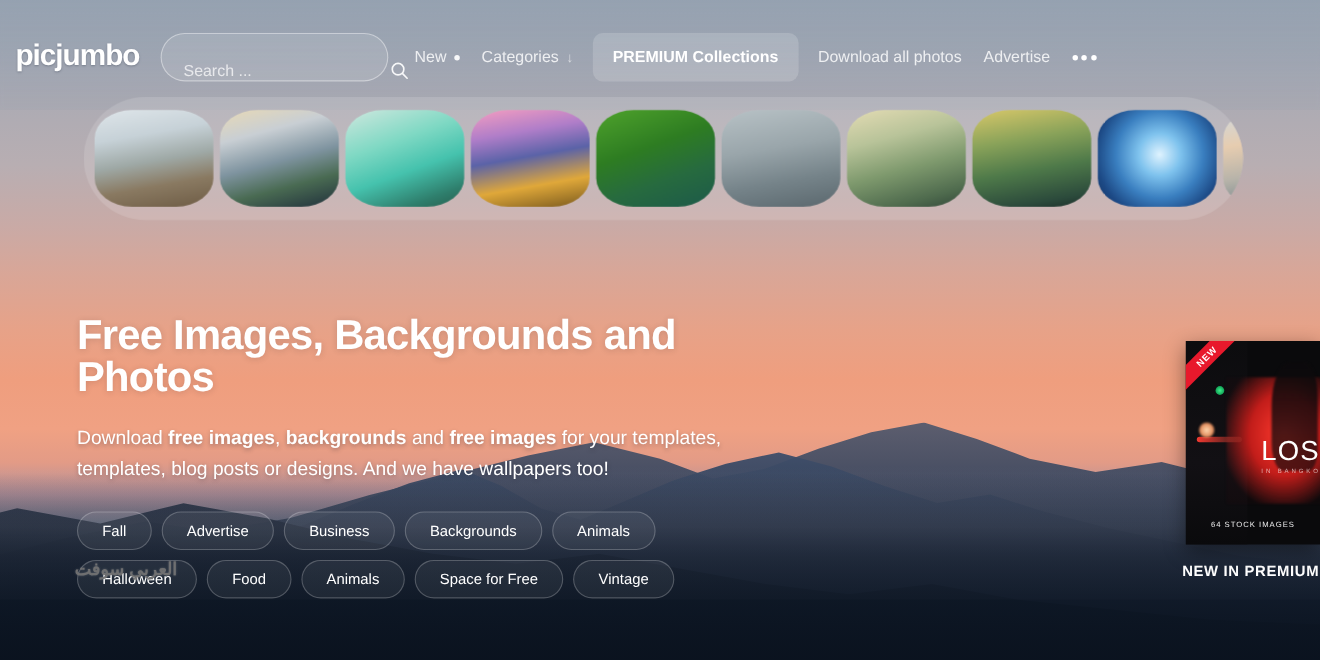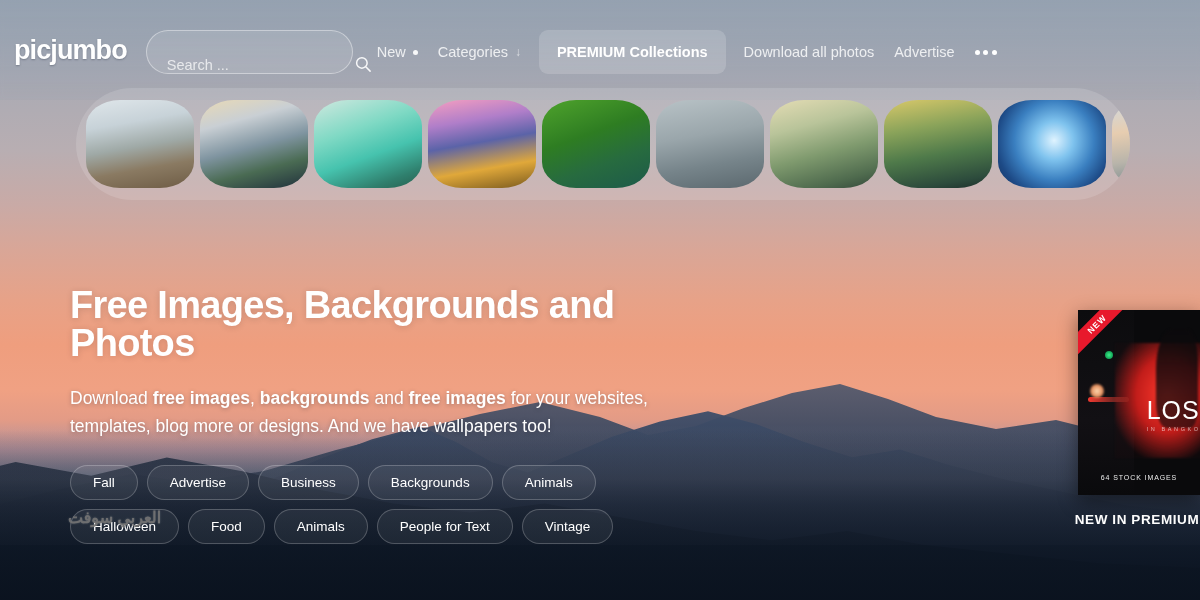--- a/index.html
+++ b/index.html
@@ -473,33 +473,33 @@
         <div class="thumb" style="background-image: linear-gradient(165deg, rgb(228, 220, 180) 0%, rgb(185, 196, 154) 30%, rgb(127, 154, 110) 58%, rgb(79, 107, 78) 85%, rgb(51, 72, 58) 100%);"></div>
         <div class="thumb" style="background-image: linear-gradient(170deg, rgb(216, 200, 106) 0%, rgb(138, 163, 90) 32%, rgb(79, 122, 74) 60%, rgb(44, 75, 60) 88%, rgb(28, 46, 42) 100%);"></div>
         <div class="thumb" style="background-image: radial-gradient(circle at 52% 46%, rgb(223, 243, 255) 0%, rgb(127, 195, 238) 26%, rgb(58, 127, 192) 54%, rgb(29, 74, 134) 78%, rgb(18, 48, 92) 100%);"></div>
         <div class="thumb" style="background-image: linear-gradient(170deg, rgb(207, 217, 224) 0%, rgb(231, 205, 176) 32%, rgb(184, 180, 170) 60%, rgb(123, 138, 142) 85%, rgb(74, 91, 98) 100%);"></div>
       </div>
   </div>
 
 
   <div class="hero-copy">
     <div class="hero-title">Free Images, Backgrounds and Photos</div>
-    <div class="hero-sub" id="hero-sub"><span>Download </span><b>free images</b><span>, </span><b>backgrounds</b><span> and </span><b>free images</b><span> for your websites, templates, blog more or designs. And we have wallpapers too!</span></div>
+    <div class="hero-sub" id="hero-sub"><span>Download </span><b>free images</b><span>, </span><b>backgrounds</b><span> and </span><b>free images</b><span> for your templates, templates, blog posts or designs. And we have wallpapers too!</span></div>
   </div>
 
   <div class="tags" id="tags">
       <div class="tag">Fall</div>
       <div class="tag">Advertise</div>
       <div class="tag">Business</div>
       <div class="tag">Backgrounds</div>
       <div class="tag">Animals</div>
       <div class="tag">Halloween</div>
       <div class="tag">Food</div>
       <div class="tag">Animals</div>
-      <div class="tag">People for Text</div>
+      <div class="tag">Space for Free</div>
       <div class="tag">Vintage</div>
     </div>
   <div class="watermark">العربي سوفت</div>
 
   <div class="promo">
     <div class="promo-cover">
       <div class="glow-dark"></div>
       <div class="glow-red"></div>
       <div class="figure"></div>
       <div class="streak"></div>

